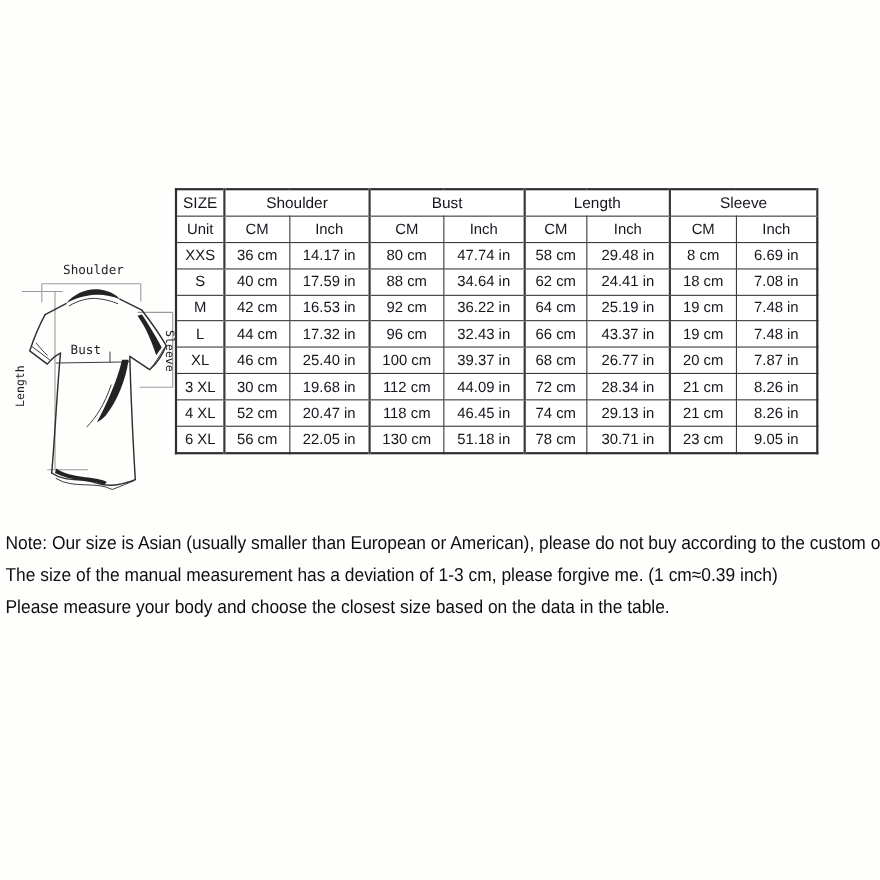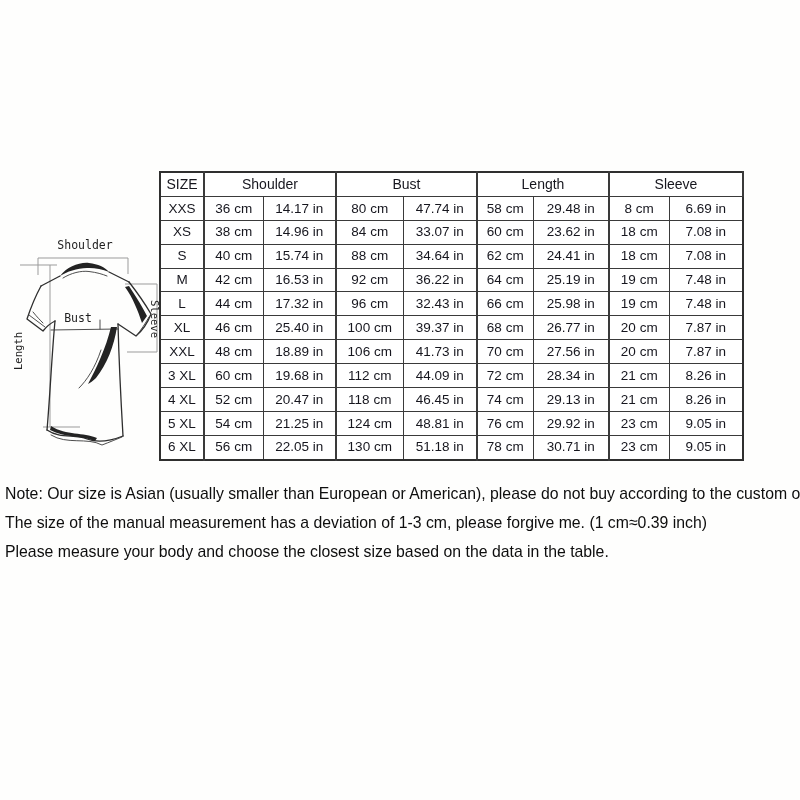--- a/index.html
+++ b/index.html
@@ -122,48 +122,48 @@
           <col style="width:74px">
       </colgroup>
       <thead>
           <tr>
             <th colspan="1" class="group">SIZE</th>
             <th colspan="2" class="group">Shoulder</th>
             <th colspan="2" class="group">Bust</th>
             <th colspan="2" class="group">Length</th>
             <th colspan="2" class="group">Sleeve</th>
           </tr>
+          <tr>
+            <th class="unit c0">Unit</th>
+            <th class="unit c1">CM</th>
+            <th class="unit c2">Inch</th>
+            <th class="unit c3">CM</th>
+            <th class="unit c4">Inch</th>
+            <th class="unit c5">CM</th>
+            <th class="unit c6">Inch</th>
+            <th class="unit c7">CM</th>
+            <th class="unit c8">Inch</th>
+          </tr>
         </thead>
       <tbody>
           <tr>
             <td class="c0">XXS</td>
             <td class="c1">36 cm</td>
             <td class="c2">14.17 in</td>
             <td class="c3">80 cm</td>
             <td class="c4">47.74 in</td>
             <td class="c5">58 cm</td>
             <td class="c6">29.48 in</td>
             <td class="c7">8 cm</td>
             <td class="c8">6.69 in</td>
           </tr>
           <tr>
-            <td class="c0">XS</td>
-            <td class="c1">38 cm</td>
-            <td class="c2">14.96 in</td>
-            <td class="c3">84 cm</td>
-            <td class="c4">33.07 in</td>
-            <td class="c5">60 cm</td>
-            <td class="c6">23.62 in</td>
-            <td class="c7">18 cm</td>
-            <td class="c8">7.08 in</td>
-          </tr>
-          <tr>
             <td class="c0">S</td>
             <td class="c1">40 cm</td>
-            <td class="c2">15.74 in</td>
+            <td class="c2">17.59 in</td>
             <td class="c3">88 cm</td>
             <td class="c4">34.64 in</td>
             <td class="c5">62 cm</td>
             <td class="c6">24.41 in</td>
             <td class="c7">18 cm</td>
             <td class="c8">7.08 in</td>
           </tr>
           <tr>
             <td class="c0">M</td>
             <td class="c1">42 cm</td>
@@ -175,80 +175,58 @@
             <td class="c7">19 cm</td>
             <td class="c8">7.48 in</td>
           </tr>
           <tr>
             <td class="c0">L</td>
             <td class="c1">44 cm</td>
             <td class="c2">17.32 in</td>
             <td class="c3">96 cm</td>
             <td class="c4">32.43 in</td>
             <td class="c5">66 cm</td>
-            <td class="c6">25.98 in</td>
+            <td class="c6">43.37 in</td>
             <td class="c7">19 cm</td>
             <td class="c8">7.48 in</td>
           </tr>
           <tr>
             <td class="c0">XL</td>
             <td class="c1">46 cm</td>
             <td class="c2">25.40 in</td>
             <td class="c3">100 cm</td>
             <td class="c4">39.37 in</td>
             <td class="c5">68 cm</td>
             <td class="c6">26.77 in</td>
             <td class="c7">20 cm</td>
             <td class="c8">7.87 in</td>
           </tr>
           <tr>
-            <td class="c0">XXL</td>
-            <td class="c1">48 cm</td>
-            <td class="c2">18.89 in</td>
-            <td class="c3">106 cm</td>
-            <td class="c4">41.73 in</td>
-            <td class="c5">70 cm</td>
-            <td class="c6">27.56 in</td>
-            <td class="c7">20 cm</td>
-            <td class="c8">7.87 in</td>
-          </tr>
-          <tr>
             <td class="c0">3 XL</td>
-            <td class="c1">60 cm</td>
+            <td class="c1">30 cm</td>
             <td class="c2">19.68 in</td>
             <td class="c3">112 cm</td>
             <td class="c4">44.09 in</td>
             <td class="c5">72 cm</td>
             <td class="c6">28.34 in</td>
             <td class="c7">21 cm</td>
             <td class="c8">8.26 in</td>
           </tr>
           <tr>
             <td class="c0">4 XL</td>
             <td class="c1">52 cm</td>
             <td class="c2">20.47 in</td>
             <td class="c3">118 cm</td>
             <td class="c4">46.45 in</td>
             <td class="c5">74 cm</td>
             <td class="c6">29.13 in</td>
             <td class="c7">21 cm</td>
             <td class="c8">8.26 in</td>
           </tr>
           <tr>
-            <td class="c0">5 XL</td>
-            <td class="c1">54 cm</td>
-            <td class="c2">21.25 in</td>
-            <td class="c3">124 cm</td>
-            <td class="c4">48.81 in</td>
-            <td class="c5">76 cm</td>
-            <td class="c6">29.92 in</td>
-            <td class="c7">23 cm</td>
-            <td class="c8">9.05 in</td>
-          </tr>
-          <tr>
             <td class="c0">6 XL</td>
             <td class="c1">56 cm</td>
             <td class="c2">22.05 in</td>
             <td class="c3">130 cm</td>
             <td class="c4">51.18 in</td>
             <td class="c5">78 cm</td>
             <td class="c6">30.71 in</td>
             <td class="c7">23 cm</td>
             <td class="c8">9.05 in</td>
           </tr>

